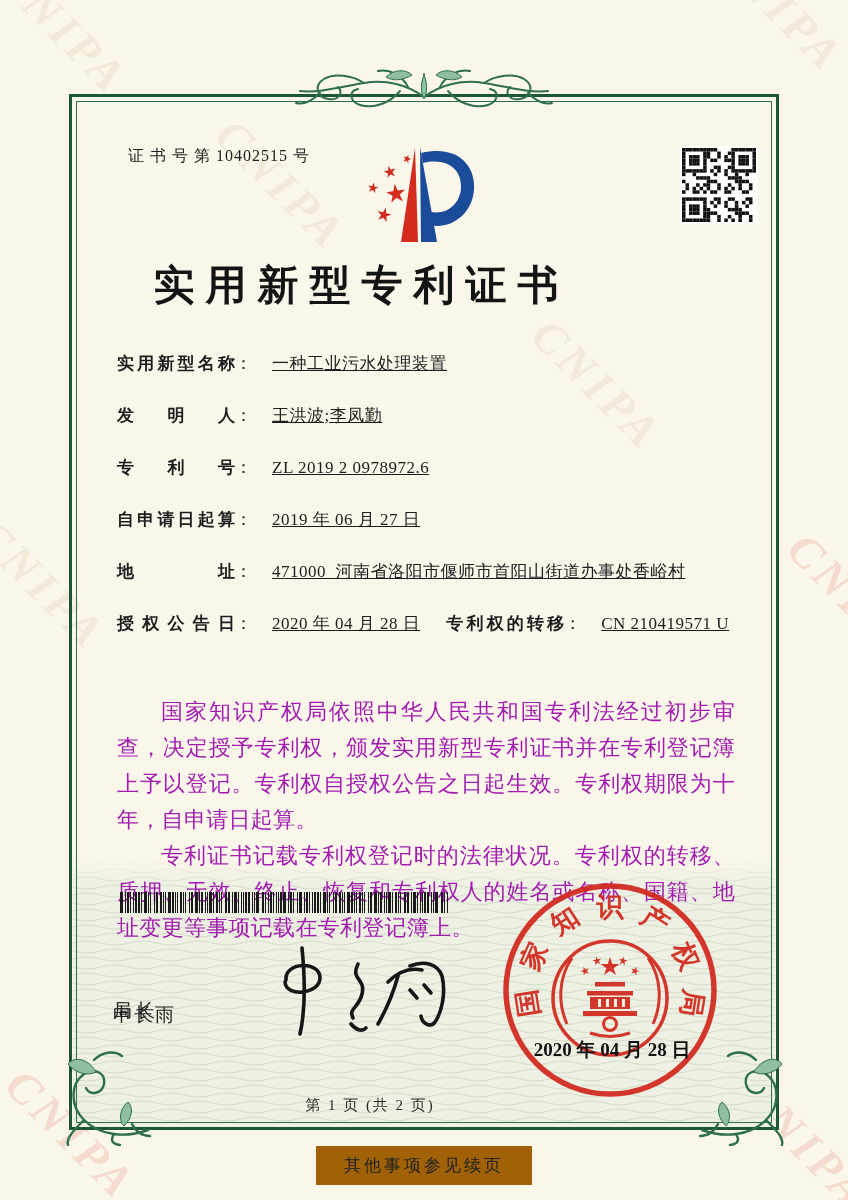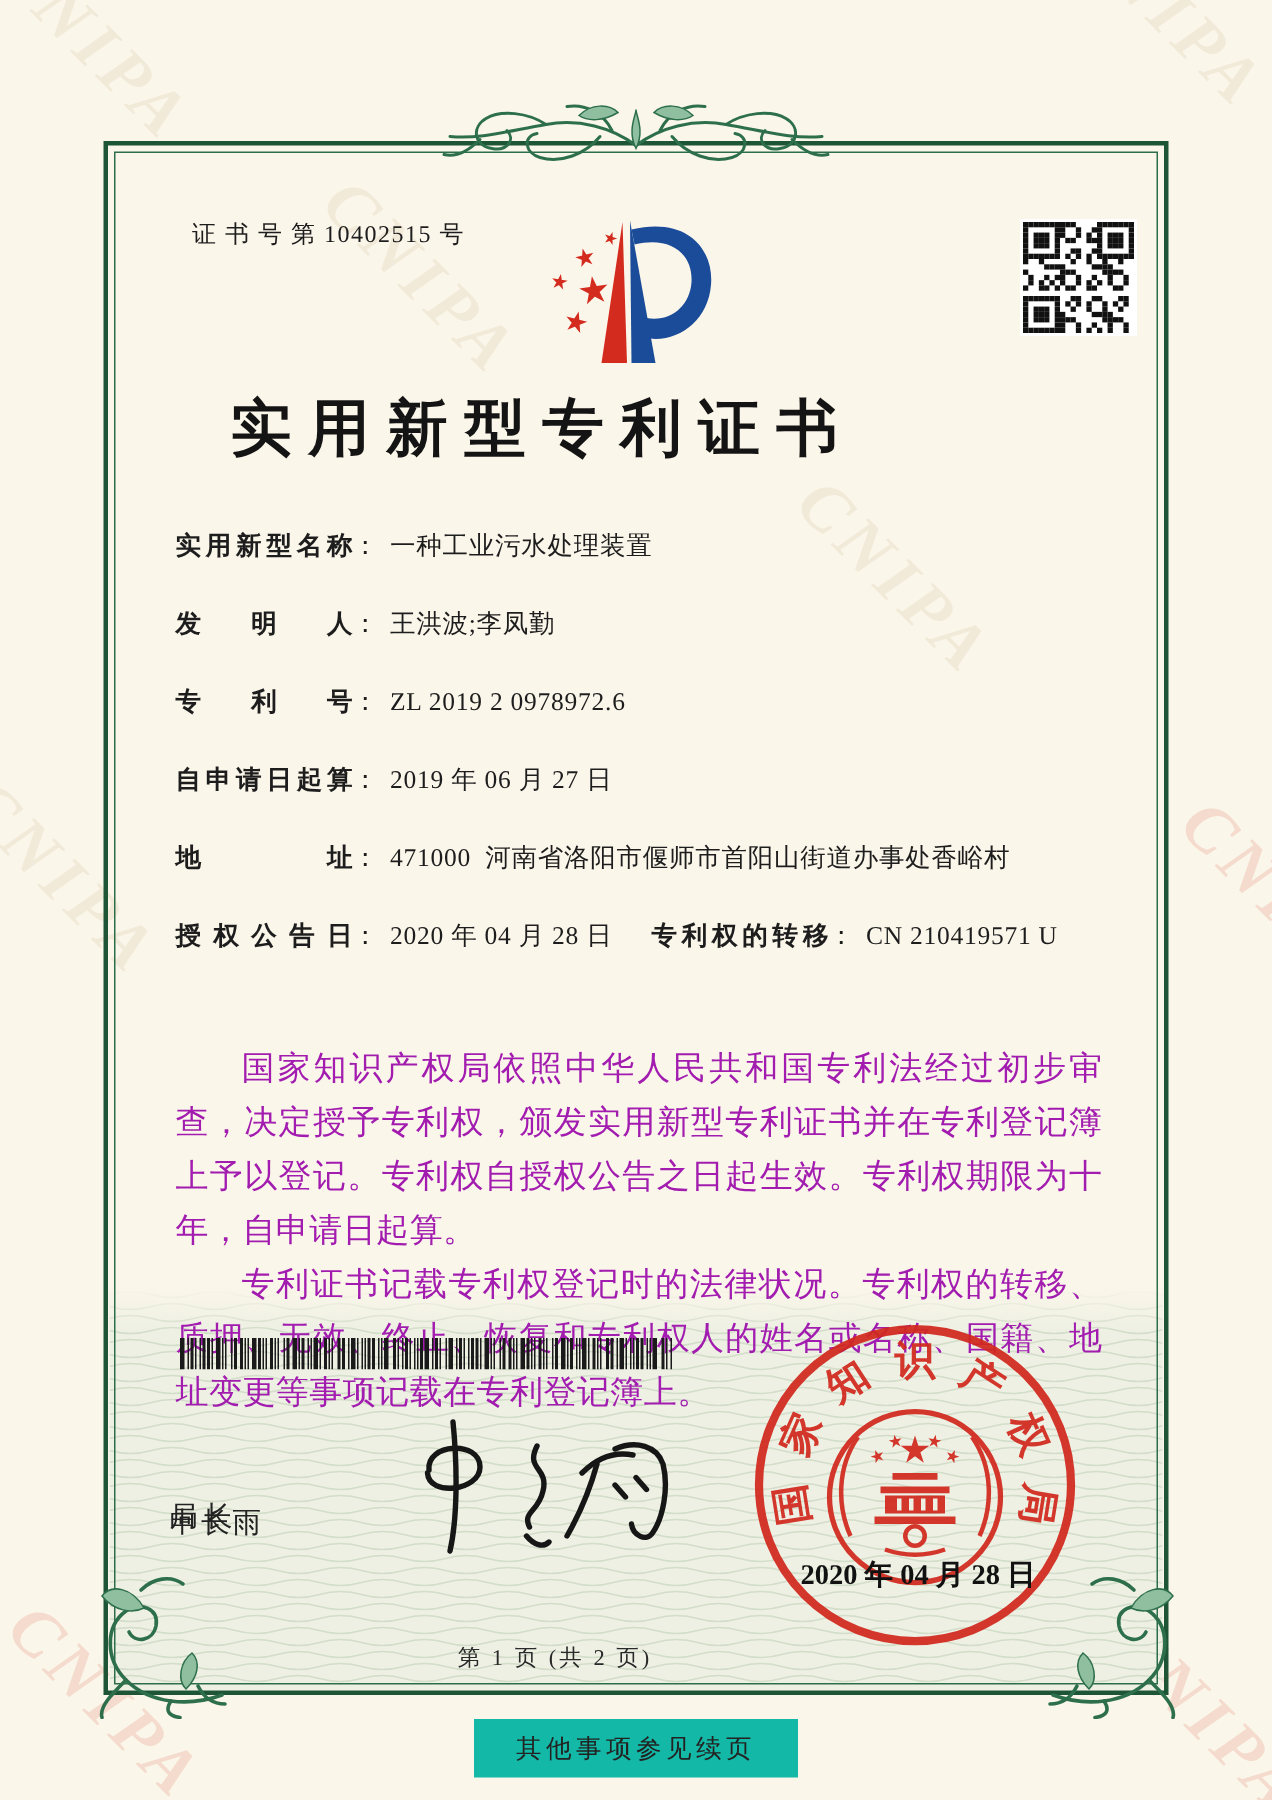--- a/index.html
+++ b/index.html
@@ -34,40 +34,40 @@
   .title{position:absolute;left:0;top:258px;width:712px;text-align:center;
          font-size:41px;font-weight:bold;color:#141414;letter-spacing:11px;text-indent:11px;}
 
   .fields{position:absolute;left:117px;top:350px;width:620px;}
   .f-row{height:28px;line-height:28px;margin-bottom:24px;font-size:17px;color:#1d1d1d;white-space:nowrap;}
   .f-cell{display:inline-block;}
   .f-cell + .f-cell{margin-left:26px;}
   .f-label{display:inline-block;width:118px;text-align:justify;text-align-last:justify;
            vertical-align:top;font-weight:bold;}
   .f-colon{display:inline-block;}
-  .f-value{display:inline-block;margin-left:8px;white-space:pre;letter-spacing:0.5px;}
+  .f-value{display:inline-block;margin-left:20px;white-space:pre;letter-spacing:0.5px;text-decoration:underline;}
 
   .paras{position:absolute;left:117px;top:694px;width:618px;}
   .paras p{margin:0;font-size:22px;line-height:36px;color:#a21caf;
            text-align:justify;text-indent:2em;letter-spacing:0.3px;}
 
   .barcode{position:absolute;left:120px;top:892px;}
 
   .sig-role{position:absolute;left:113px;top:962px;font-size:19px;color:#222;letter-spacing:4px;margin-top:36px;}
   .sig-name{position:absolute;left:113px;top:1002px;font-size:19px;color:#222;letter-spacing:2px;}
   .signature{position:absolute;left:250px;top:938px;}
 
   .seal{position:absolute;left:498px;top:878px;}
   .seal-date{position:absolute;left:520px;top:1037px;width:184px;text-align:center;
              font-size:19px;font-weight:bold;color:#111;white-space:pre;z-index:6;}
 
   .page-info{position:absolute;left:0;top:1096px;width:740px;text-align:center;
              font-size:15px;color:#2a2a2a;letter-spacing:2px;z-index:5;}
   .note{position:absolute;left:50%;transform:translateX(-50%);top:1146px;
-        background:#14b8a6;padding:8px 28px;font-size:17px;color:#222;
+        background:#a16207;padding:8px 28px;font-size:17px;color:#222;
         letter-spacing:3px;white-space:nowrap;}
 
   .ornament-top{position:absolute;left:290px;top:63px;}
   .corner-fl{position:absolute;z-index:3;}
   .corner-fl.right{left:698px;top:1046px;}
   .corner-fl.left{left:58px;top:1046px;transform:scaleX(-1);}
   svg{display:block;}
 </style>
 </head>
 <body>

